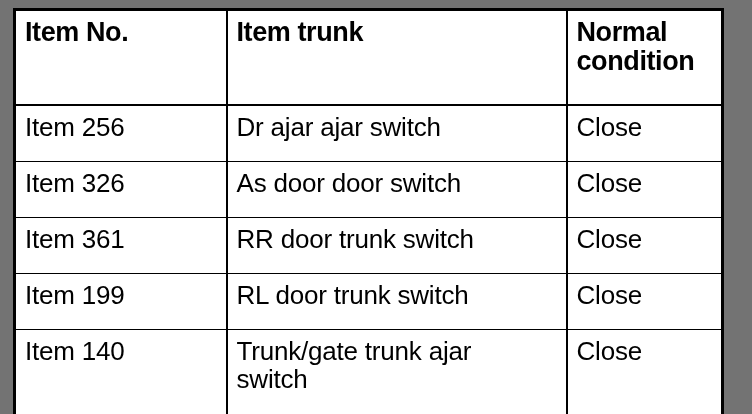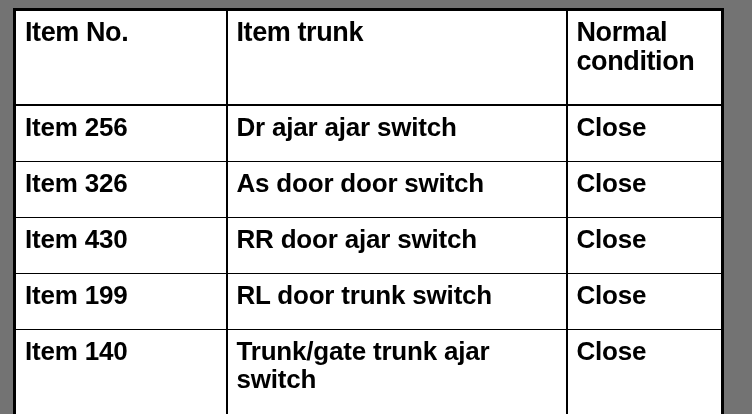--- a/index.html
+++ b/index.html
@@ -63,21 +63,21 @@
     font-size: 27px;
     letter-spacing: -0.4px;
     font-stretch: condensed;
     border-bottom: 2px solid #000000;
     height: 82px;
     padding-top: 7px;
   }
 
   
   .body-row td {
-    font-weight: bold;
+    font-weight: normal;
     font-size: 26px;
     letter-spacing: -0.2px;
     height: 44px;
   }
 
   .body-row.tall td {
     height: 83px;
   }
 
   .cell-text {
@@ -133,24 +133,24 @@
         <td>
           <span class="cell-text">As door door switch</span>
         </td>
         <td>
           <span class="cell-text">Close</span>
         </td>
       </tr>
 
       <tr class="body-row">
         <td>
-          <span class="cell-text">Item 430</span>
+          <span class="cell-text">Item 361</span>
         </td>
         <td>
-          <span class="cell-text">RR door ajar switch</span>
+          <span class="cell-text">RR door trunk switch</span>
         </td>
         <td>
           <span class="cell-text">Close</span>
         </td>
       </tr>
 
       <tr class="body-row">
         <td>
           <span class="cell-text">Item 199</span>
         </td>

